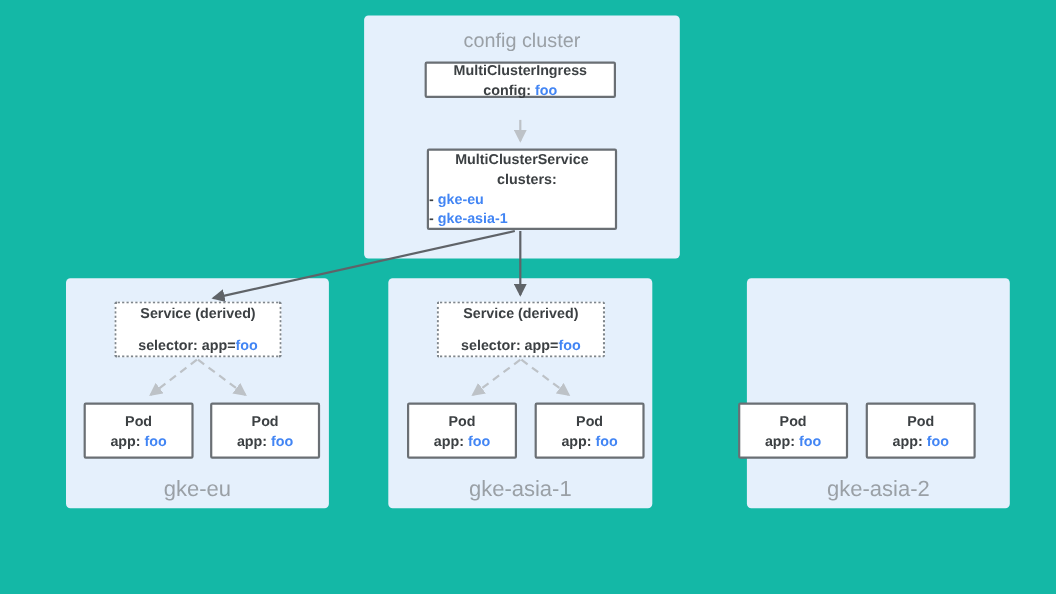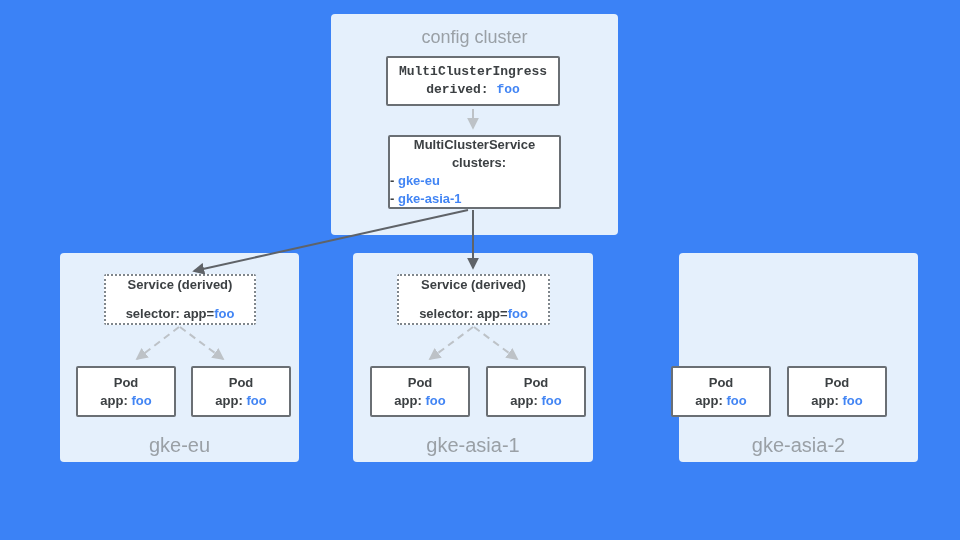--- a/index.html
+++ b/index.html
@@ -5,21 +5,21 @@
   html, body {
     margin: 0;
     padding: 0;
     background: #ffffff;
     font-family: "Liberation Sans", sans-serif;
   }
   .canvas {
     position: relative;
     width: 960px;
     height: 540px;
-    background: #3b82f6;
+    background: #14b8a6;
     overflow: hidden;
   }
   .panel {
     position: absolute;
     background: #e5f0fc;
     border-radius: 4px;
   }
   .panel-title {
     position: absolute;
     left: 0;
@@ -76,23 +76,23 @@
   <div class="panel" style="left:60px; top:253px; width:239px; height:209px;">
     <div class="panel-title bottom">gke-eu</div>
   </div>
   <div class="panel" style="left:353px; top:253px; width:240px; height:209px;">
     <div class="panel-title bottom">gke-asia-1</div>
   </div>
   <div class="panel" style="left:654px; top:253px; width:239px; height:209px;margin-left:25px;">
     <div class="panel-title bottom">gke-asia-2</div>
   </div>
 
-  <div class="node" style="left:386px; top:56px; width:174px; height:50px;font-family:Liberation Mono, monospace;">
+  <div class="node" style="left:386px; top:56px; width:174px; height:33px;">
     <div class="line">MultiClusterIngress</div>
-    <div class="line"><span>derived: </span><span class="blue">foo</span></div>
+    <div class="line"><span>config: </span><span class="blue">foo</span></div>
   </div>
 
   <div class="node" style="left:388px; top:135px; width:173px; height:74px;">
     <div class="line">MultiClusterService</div>
     <div class="line left">clusters:</div>
     <div class="line indent"><span>- </span><span class="blue">gke-eu</span></div>
     <div class="line indent"><span>- </span><span class="blue">gke-asia-1</span></div>
   </div>
 
   <div class="node dotted" style="left:104px; top:274px; width:152px; height:51px;">

